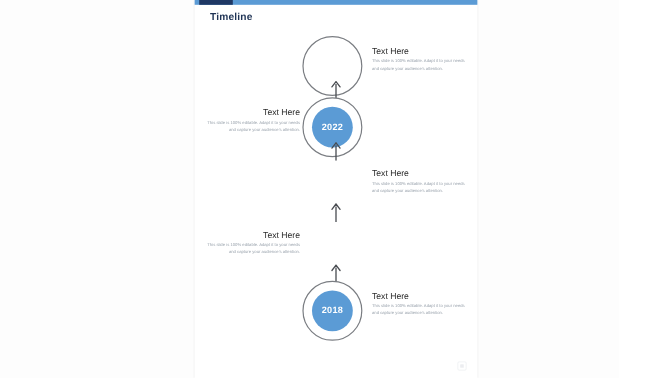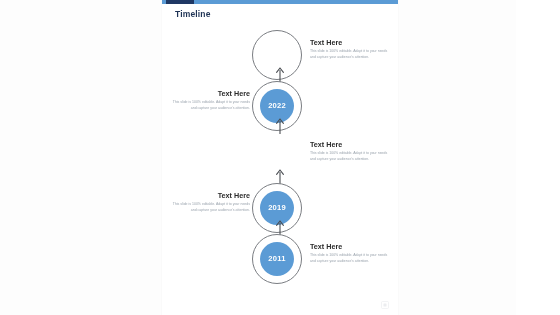--- a/index.html
+++ b/index.html
@@ -141,21 +141,21 @@
     left: 148px;
     text-align: left;
   }
   .textblock.left {
     left: 10px;
     text-align: right;
   }
 
   .tb-heading {
     font-size: 7.2px;
-    font-weight: bold;
+    font-weight: normal;
     color: #2b2b2b;
     line-height: 1.15;
     margin-bottom: 2px;
   }
 
   .tb-body {
     font-size: 3.5px;
     color: #9aa3ad;
     line-height: 1.55;
   }
@@ -224,42 +224,36 @@
             <div class="tb-body">This slide is 100% editable. Adapt it to your needs and capture your audience's attention.</div>
           </div>
         </div>
         <div class="connector" style="top: 139px;">
           <svg viewBox="0 0 12 16" width="12" height="16" aria-hidden="true">
             <line x1="6" y1="16" x2="6" y2="3" stroke="#4a4d52" stroke-width="1.1"></line>
             <path d="M6 1 L2.6 5.4 M6 1 L9.4 5.4" stroke="#4a4d52" stroke-width="1.1" fill="none" stroke-linecap="round"></path>
           </svg>
         </div>
         <div class="node-row" style="top: 153px;">
-          <div class="circle-wrap">
-            <div class="ring"></div>
-            <div class="inner">
-              <span class="year">2019</span>
-            </div>
-          </div>
           <div class="textblock left" style="top: 9px;">
             <div class="tb-heading">Text Here</div>
             <div class="tb-body">This slide is 100% editable. Adapt it to your needs and capture your audience's attention.</div>
           </div>
         </div>
         <div class="connector" style="top: 190px;">
           <svg viewBox="0 0 12 16" width="12" height="16" aria-hidden="true">
             <line x1="6" y1="16" x2="6" y2="3" stroke="#4a4d52" stroke-width="1.1"></line>
             <path d="M6 1 L2.6 5.4 M6 1 L9.4 5.4" stroke="#4a4d52" stroke-width="1.1" fill="none" stroke-linecap="round"></path>
           </svg>
         </div>
         <div class="node-row" style="top: 204px;">
           <div class="circle-wrap">
             <div class="ring"></div>
             <div class="inner">
-              <span class="year">2011</span>
+              <span class="year">2018</span>
             </div>
           </div>
           <div class="textblock right" style="top: 9px;">
             <div class="tb-heading">Text Here</div>
             <div class="tb-body">This slide is 100% editable. Adapt it to your needs and capture your audience's attention.</div>
           </div>
         </div>
       </div>
 
     <div class="watermark">

